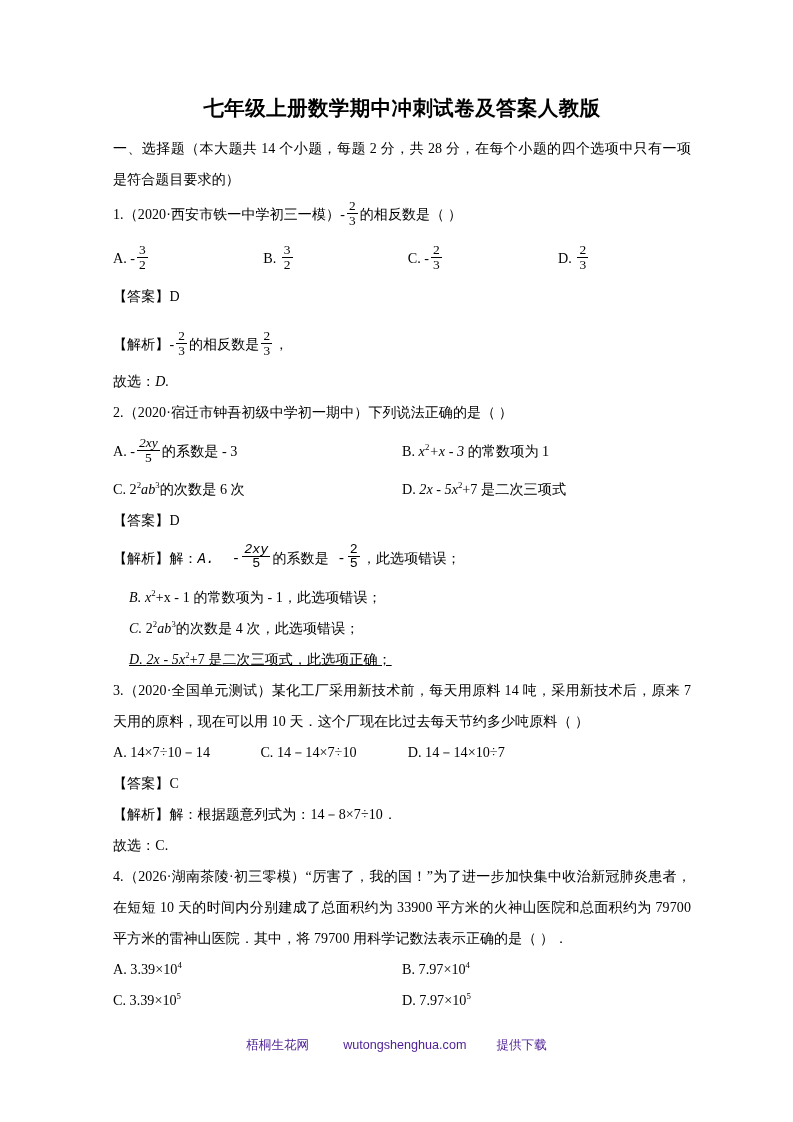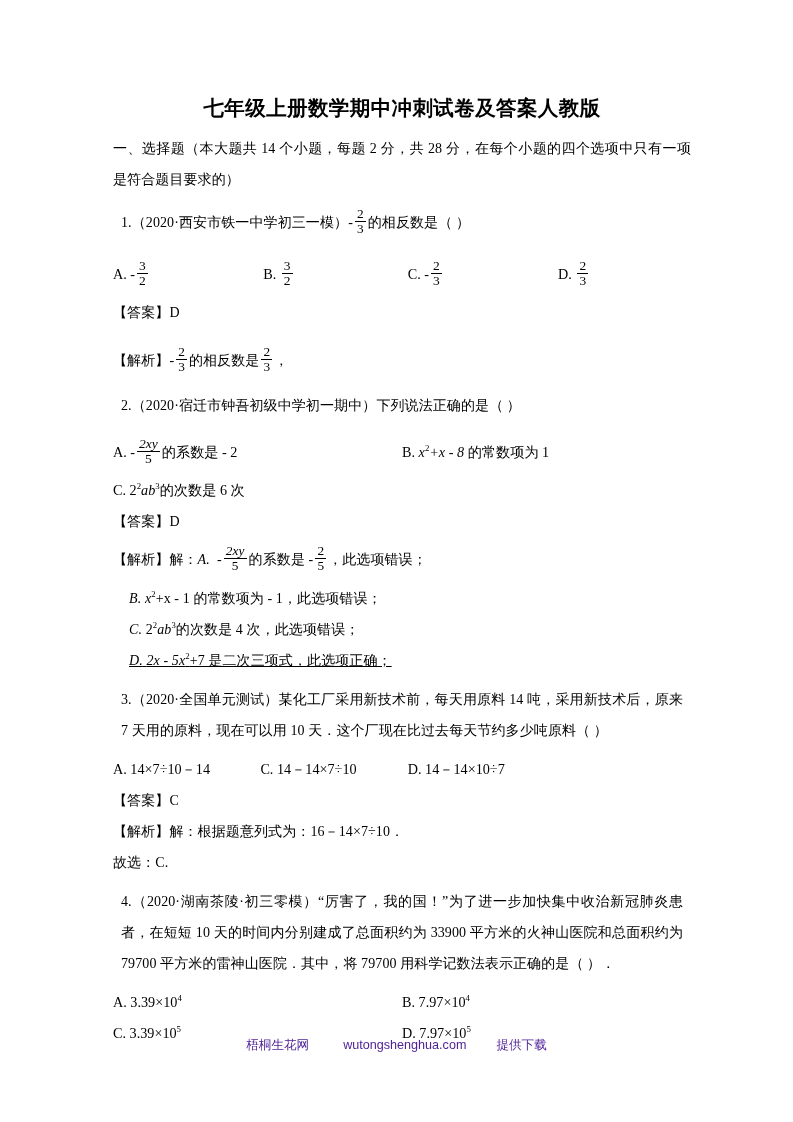--- a/index.html
+++ b/index.html
@@ -38,21 +38,21 @@
     margin: 0 0 11px 0;
     white-space: nowrap;
   }
   .para {
     font-size: 14px;
     line-height: 31px;
     text-align: justify;
     margin: 0;
     letter-spacing: 0.1px;
   }
-  .q-line { margin: 8px; }
+  .q-line { margin: 0; }
 
   
   .opt-row {
     display: flex;
     font-size: 14.2px;
     line-height: 31px;
     margin: 0;
   }
   .opt-row.tall { line-height: 46px; }
   .opt-2col > .opt-cell { width: 50%; box-sizing: border-box; }
@@ -150,51 +150,58 @@
     <p class="para" style="line-height:42px;margin-top:12px;">
       <span>【解析】</span><span>-</span><span class="frac">
           <span class="num">2</span>
           <span class="den">3</span>
         </span><span>的相反数是</span><span class="frac">
           <span class="num">2</span>
           <span class="den">3</span>
         </span><span>，</span>
     </p>
 
+    <p class="para">
+      <span>故选：</span><span class="ital">D.</span>
+    </p>
 
     <p class="para q-line">
       <span>2.</span><span>（2020·宿迁市钟吾初级中学初一期中）</span><span>下列说法正确的是（    ）</span>
     </p>
 
     <div class="opt-row opt-2col" style="line-height:46px;">
       <div class="opt-cell">
         <span class="opt-label">A.</span>
         <span>-</span><span class="frac">
             <span class="num ital">2xy</span>
             <span class="den">5</span>
-          </span><span>的系数是 - 2</span>
+          </span><span>的系数是 - 3</span>
       </div>
       <div class="opt-cell">
         <span class="opt-label">B.</span>
-        <span class="ital">x</span><sup>2</sup><span class="ital">+x - 8 </span><span>的常数项为 1</span>
+        <span class="ital">x</span><sup>2</sup><span class="ital">+x - 3 </span><span>的常数项为 1</span>
       </div>
     </div>
 
     <div class="opt-row opt-2col">
       <div class="opt-cell">
         <span class="opt-label">C.</span>
         <span>2</span><sup>2</sup><span class="ital">ab</span><sup>3</sup><span>的次数是 6 次</span>
       </div>
+      <div class="opt-cell">
+        <span class="opt-label">D.</span>
+        <span class="ital">2x - 5x</span><sup>2</sup><span>+7 是二次三项式</span>
+      </div>
     </div>
 
     <p class="para">
       <span>【答案】</span><span>D</span>
     </p>
 
-    <p class="para" style="line-height:46px;">
+    <p class="para" style="line-height:46px;font-family:Liberation Mono, monospace;">
       <span>【解析】</span><span>解：</span><span class="ital">A.</span>&nbsp;&nbsp;<span>-</span><span class="frac">
           <span class="num ital">2xy</span>
           <span class="den">5</span>
         </span><span>的系数是 -</span><span class="frac">
           <span class="num">2</span>
           <span class="den">5</span>
         </span><span>，此选项错误；</span>
     </p>
 
     <p class="para" style="padding-left:16px;">
@@ -227,29 +234,29 @@
         <span class="opt-label">D.</span>
         <span>14－14×10÷7</span>
       </div>
     </div>
 
     <p class="para">
       <span>【答案】</span><span>C</span>
     </p>
 
     <p class="para">
-      <span>【解析】</span><span>解：根据题意列式为：16－14×7÷10．</span>
+      <span>【解析】</span><span>解：根据题意列式为：14－8×7÷10．</span>
     </p>
 
     <p class="para">
       <span>故选：</span><span>C.</span>
     </p>
 
     <p class="para q-line">
-      <span>4.</span><span>（2020·湖南茶陵·初三零模）</span><span>“厉害了，我的国！”为了进一步加快集中收治新冠肺炎患者，在短短 10 天的时间内分别建成了总面积约为 33900 平方米的火神山医院和总面积约为 79700 平方米的雷神山医院．其中，将 79700 用科学记数法表示正确的是（    ）．</span>
+      <span>4.</span><span>（2026·湖南茶陵·初三零模）</span><span>“厉害了，我的国！”为了进一步加快集中收治新冠肺炎患者，在短短 10 天的时间内分别建成了总面积约为 33900 平方米的火神山医院和总面积约为 79700 平方米的雷神山医院．其中，将 79700 用科学记数法表示正确的是（    ）．</span>
     </p>
 
     <div class="opt-row opt-2col">
       <div class="opt-cell">
         <span class="opt-label">A.</span>
         <span>3.39</span><span>×</span><span>10</span><sup>4</sup>
       </div>
       <div class="opt-cell">
         <span class="opt-label">B.</span>
         <span>7.97</span><span>×</span><span>10</span><sup>4</sup>

